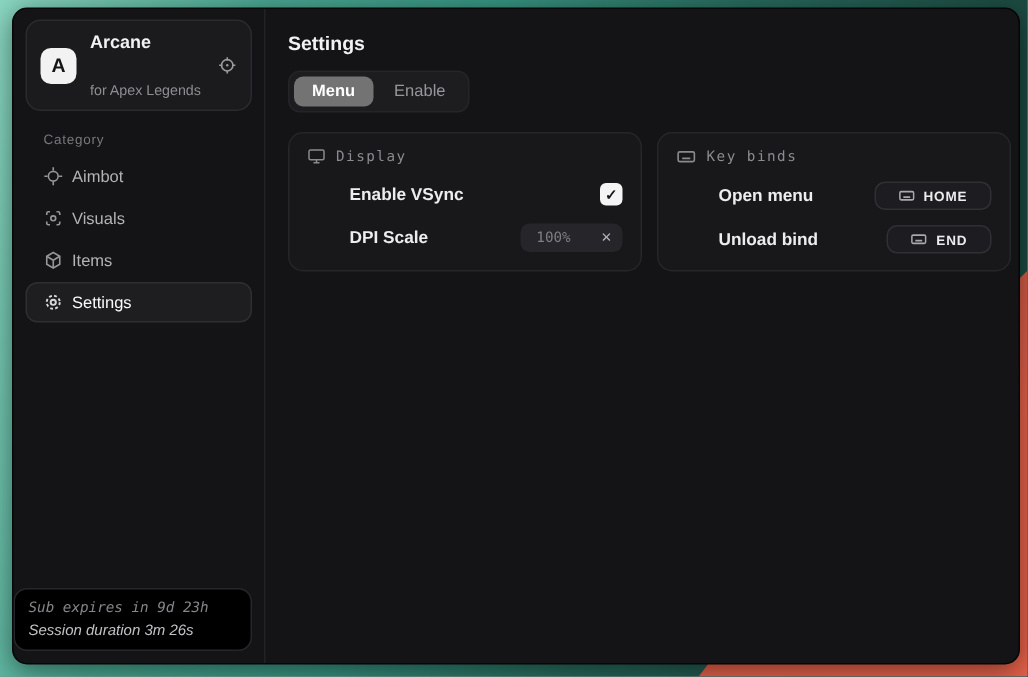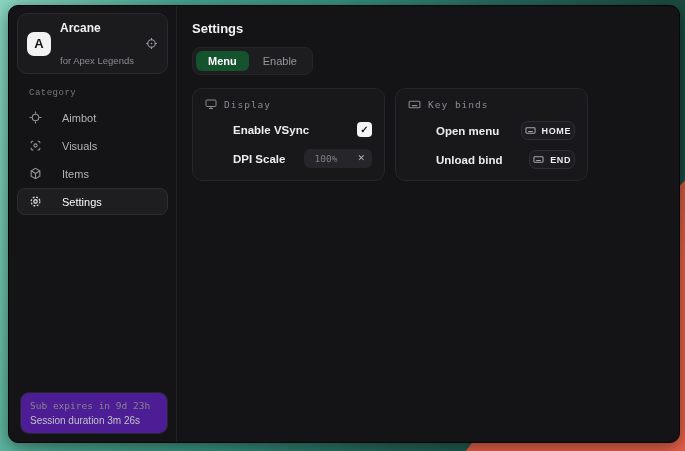--- a/index.html
+++ b/index.html
@@ -31,51 +31,52 @@
     width:24px; height:24px; flex:none; background:#f2f2f3; color:#141416;
     border-radius:7px; font-weight:bold; font-size:13px;
     display:flex; align-items:center; justify-content:center;
   }
   .brand-text { flex:1; min-width:0; }
   .brand-title { font-size:12px; font-weight:bold; color:#f1f1f3; }
   .brand-sub { font-size:9.5px; color:#8d8d92; margin-top:20px; }
   .brand-action { color:#9a9a9f; display:flex; cursor:pointer; }
   .category-label {
     margin:14px 0 6px 20px;
-    font-family:Liberation Mono, monospace;
+    font-family:Liberation Sans, sans-serif;
     font-size:9px; color:#77777c; letter-spacing:.5px;
   }
   .nav { padding:0 8px; display:flex; flex-direction:column; gap:1px; }
   .nav-item {
-    height:27px; display:flex; align-items:center; gap:20px;
+    height:27px; display:flex; align-items:center; gap:6px;
     padding:0 11px; border:1px solid transparent; border-radius:8px;
     color:#b3b3b6; font-size:11px; cursor:pointer;
   }
   .nav-item .nicon { color:#96969a; display:flex; }
   .nav-item.active { background:#1e1e21; border-color:#2f2f33; color:#fafafa; }
   .nav-item.active .nicon { color:#d8d8da; }
   .status-card {
-    position:absolute; left:11px; right:8px; bottom:8px;
-    background:#4c1d95; border:1px solid #27272b; border-radius:9px;
+    position:absolute; left:0; right:8px; bottom:8px;
+    background:#000000; border:1px solid #27272b; border-radius:9px;
     padding:7px 9px;
+    font-style:italic;
   }
   .status-line1 { font-family:"DejaVu Sans Mono", monospace; font-size:9.5px; color:#86868b; }
   .status-line2 { font-size:10px; color:#c2c2c5; margin-top:4px; }
   
   .main { flex:1; padding:15px 13px 0 15px; }
   .page-title { font-size:13px; font-weight:bold; color:#f2f2f4; }
   .tabs {
     margin-top:11px; display:inline-flex; gap:2px;
     background:#1d1d20; border:1px solid #252529; border-radius:8px; padding:3px;
   }
   .tab { padding:4px 12px; font-size:11px; color:#97979b; border-radius:6px; cursor:pointer; }
-  .tab.active { background:#14532d; color:#ffffff; font-weight:bold; }
+  .tab.active { background:#737373; color:#ffffff; font-weight:bold; }
   .cards { margin-top:13px; display:flex; gap:10px; }
   .card {
-    width:193px; min-height:82px; background:#18181b;
+    width:236px; min-height:82px; background:#18181b;
     border:1px solid #26262a; border-radius:10px; padding:9px 12px 11px 12px;
   }
   .card-header {
     display:flex; align-items:center; gap:7px;
     font-family:"DejaVu Sans Mono", monospace;
     font-size:9.5px; color:#8a8a8f; letter-spacing:1px;
   }
   .card-header .hicon { color:#8a8a8f; display:flex; }
   .card-row { margin-top:10px; height:19px; display:flex; align-items:center; justify-content:space-between; }
   .row-label { font-size:11.5px; font-weight:bold; color:#ededef;padding-left:28px; }
@@ -87,21 +88,21 @@
   .dpi-input {
     width:68px; height:19px; background:#26262a; border-radius:6px;
     display:flex; align-items:center; justify-content:flex-end;
     gap:20px; padding:0 7px; cursor:text;
   }
   .dpi-value { font-family:"DejaVu Sans Mono", monospace; font-size:9.5px; color:#7e7e84; }
   .dpi-clear { font-size:9px; color:#b4b4b8; cursor:pointer; line-height:1; }
   .key-pill {
     display:flex; align-items:center; gap:6px;
     background:#1d1d21; border:1px solid #303034; border-radius:7px;
-    padding:3px 3px; cursor:pointer;
+    padding:3px 15px; cursor:pointer;
   }
   .key-pill .kicon { color:#a8a8ad; display:flex; }
   .key-text { font-size:9px; font-weight:bold; letter-spacing:.6px; color:#ededf0; }
   svg { display:block; }
 </style>
 </head>
 <body>
 
 <div class="backdrop-red"></div>
 

